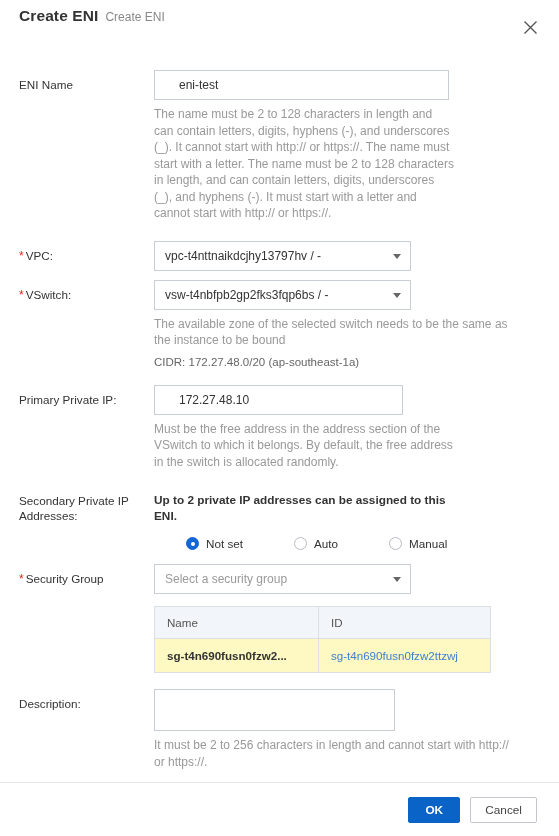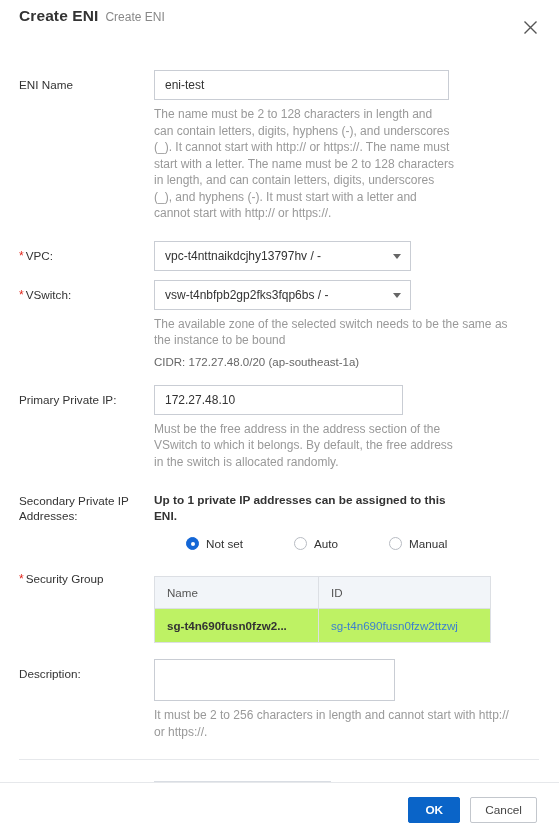--- a/index.html
+++ b/index.html
@@ -74,21 +74,21 @@
 
   
   .txt-input {
     display: block;
     height: 30px;
     border: 1px solid #c9cdd4;
     background: #ffffff;
     font-size: 12px;
     font-family: "Liberation Sans", sans-serif;
     color: #333333;
-    padding: 0 10px;
+    padding: 0 24px;
     line-height: 28px;
     outline: none;
   }
   .txt-input::placeholder { color: #a9a9a9; }
   .w-input { width: 295px; }
   .w-sel   { width: 257px; }
   .w-ip    { width: 249px; }
   .w-sg    { width: 257px; }
   .w-rg    { width: 177px; }
 
@@ -202,21 +202,21 @@
     border-right: 1px solid #dcdfe4;
   }
   .sg-table th:last-child, .sg-table td:last-child { border-right: none; }
   .sg-table thead th {
     height: 32px;
     background: #f2f5f9;
     color: #555555;
     font-weight: normal;
     border-bottom: 1px solid #dcdfe4;
   }
-  .sg-table tbody td { height: 34px; background: #bef264; }
+  .sg-table tbody td { height: 34px; background: #fef9c3; }
   .sg-name { font-weight: bold; color: #333333; }
   .sg-id   { color: #3c7fd0; cursor: pointer; }
 
   
   .txtarea {
     width: 241px;
     height: 42px;
     border: 1px solid #c9cdd4;
     background: #ffffff;
     resize: none;
@@ -325,21 +325,21 @@
     <div class="lbl">Primary Private IP:</div>
     <div class="ctrl">
       <input class="txt-input w-ip" type="text" value="172.27.48.10" style="">
       <div class="help">Must be the free address in the address section of the VSwitch to which it belongs. By default, the free address in the switch is allocated randomly.</div>
     </div>
   </div>
 
   <div class="row" style="margin-top:16px;justify-content:space-between;">
     <div class="lbl">Secondary Private IP Addresses:</div>
     <div class="ctrl">
-      <div class="note-strong">Up to 1 private IP addresses can be assigned to this ENI.</div>
+      <div class="note-strong">Up to 2 private IP addresses can be assigned to this ENI.</div>
       <div class="radios">
         <label class="radio-item on">
           <span class="radio-dot"></span>
           <span class="radio-lbl">Not set</span>
         </label>
         <label class="radio-item">
           <span class="radio-dot"></span>
           <span class="radio-lbl">Auto</span>
         </label>
         <label class="radio-item">
@@ -348,20 +348,24 @@
         </label>
       </div>
     </div>
   </div>
 
   <div class="row" style="margin-top:14px;">
     <div class="lbl">
       <span class="req">*</span><span>Security Group</span>
     </div>
     <div class="ctrl">
+      <div class="select w-sg">
+        <span class="val ph">Select a security group</span>
+        <span class="caret"></span>
+      </div>
       <table class="sg-table">
         <thead>
           <tr>
             <th>Name</th>
             <th>ID</th>
           </tr>
         </thead>
         <tbody>
           <tr>
             <td class="sg-name">sg-t4n690fusn0fzw2...</td>

